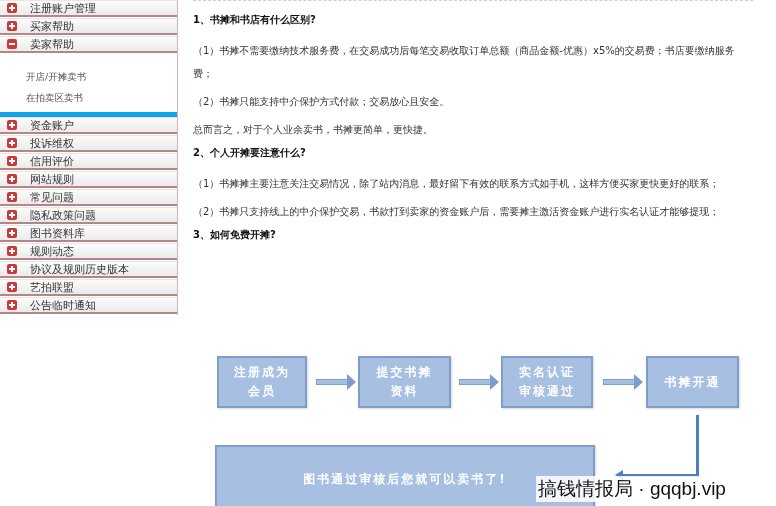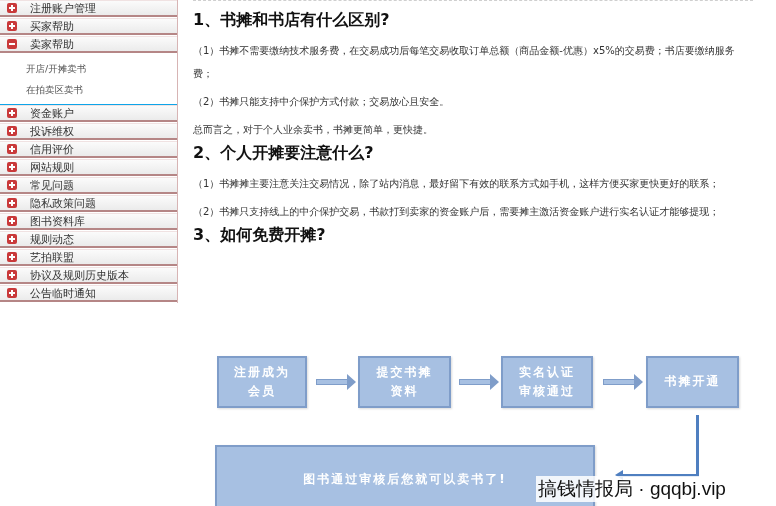--- a/index.html
+++ b/index.html
@@ -28,33 +28,33 @@
     width: 10px; height: 10px; margin-left: 7px; margin-right: 13px;
     background: #c9393a; border-radius: 2px; position: relative; flex: none;
   }
   .menu-item .icon::before {
     content: ""; position: absolute; left: 2px; top: 4px; width: 6px; height: 2px; background: #fff;
   }
   .menu-item .icon.plus::after {
     content: ""; position: absolute; left: 4px; top: 2px; width: 2px; height: 6px; background: #fff;
   }
   .menu-item .label { font-size: 11px; color: #333; }
-  .submenu { padding: 4px 0 4px 0; border-bottom: 1px solid #0ea5e9; }
+  .submenu { padding: 12px 0 4px 0; border-bottom: 5px solid #0ea5e9; }
   .submenu a {
     display: block; font-size: 9.5px; color: #555; text-decoration: none;
     padding-left: 26px; height: 21px; line-height: 21px;
   }
   
   .main { position: absolute; left: 193px; top: 0; width: 560px; }
   .page-title {
     text-align: center; font-size: 14px; font-weight: bold; color: #222;
     height: 28px; line-height: 20px; margin-left: 0;
   }
   .divider { border-top: 1px dashed #cfcfcf; margin-bottom: 12px; }
-  .q { font-size: 16px; font-weight: bold; color: #111; margin: 10px 0 12px 0; line-height: 14px; }
+  .q { font-size: 10px; font-weight: bold; color: #111; margin: 10px 0 12px 0; line-height: 14px; }
   .p { font-size: 10px; color: #333; line-height: 23px; margin: 0 0 5px 0; }
   
   .flow { position: absolute; left: 193px; top: 350px; width: 560px; height: 150px; }
   .box {
     position: absolute; background: #a7c0e2; border: 2px solid #7f9dc9; box-sizing: border-box;
     color: #fff; font-size: 12px; text-align: center; display: flex; align-items: center; justify-content: center;
     font-weight: bold; letter-spacing: 2px; line-height: 19px;
     box-shadow: 1px 1px 2px rgba(0,0,0,0.15);
   }
   .arrow { position: absolute; height: 12px; }
@@ -118,25 +118,25 @@
   <div class="menu-item">
     <span class="icon plus"></span>
     <span class="label">图书资料库</span>
   </div>
   <div class="menu-item">
     <span class="icon plus"></span>
     <span class="label">规则动态</span>
   </div>
   <div class="menu-item">
     <span class="icon plus"></span>
-    <span class="label">艺拍联盟</span>
+    <span class="label">协议及规则历史版本</span>
   </div>
   <div class="menu-item">
     <span class="icon plus"></span>
-    <span class="label">协议及规则历史版本</span>
+    <span class="label">艺拍联盟</span>
   </div>
   <div class="menu-item">
     <span class="icon plus"></span>
     <span class="label">公告临时通知</span>
   </div>
 </div>
 
 <div class="main">
   <div class="divider"></div>
 
@@ -164,20 +164,20 @@
   <div class="arrow" style="left:266px; top:26px; width:40px;">
     <div class="shaft" style="width:32px;"></div>
       <div class="head" style="left:31px;"></div>
   </div>
   <div class="box" style="left:308px; top:6px; width:92px; height:52px; white-space:pre-line;">实名认证
 审核通过</div>
   <div class="arrow" style="left:410px; top:26px; width:40px;">
     <div class="shaft" style="width:32px;"></div>
       <div class="head" style="left:31px;"></div>
   </div>
-  <div class="box" style="left:453px; top:6px; width:93px; height:52px;font-family:Liberation Mono, monospace;">书摊开通</div>
+  <div class="box" style="left:453px; top:6px; width:93px; height:52px;">书摊开通</div>
   <div class="connector-v"></div>
   <div class="connector-h"></div>
   <div class="connector-head"></div>
   <div class="box" style="left:22px; top:95px; width:380px; height:68px;">图书通过审核后您就可以卖书了!</div>
 </div>
 
 <div class="watermark">搞钱情报局 · gqqbj.vip</div>
 
 </body></html>

